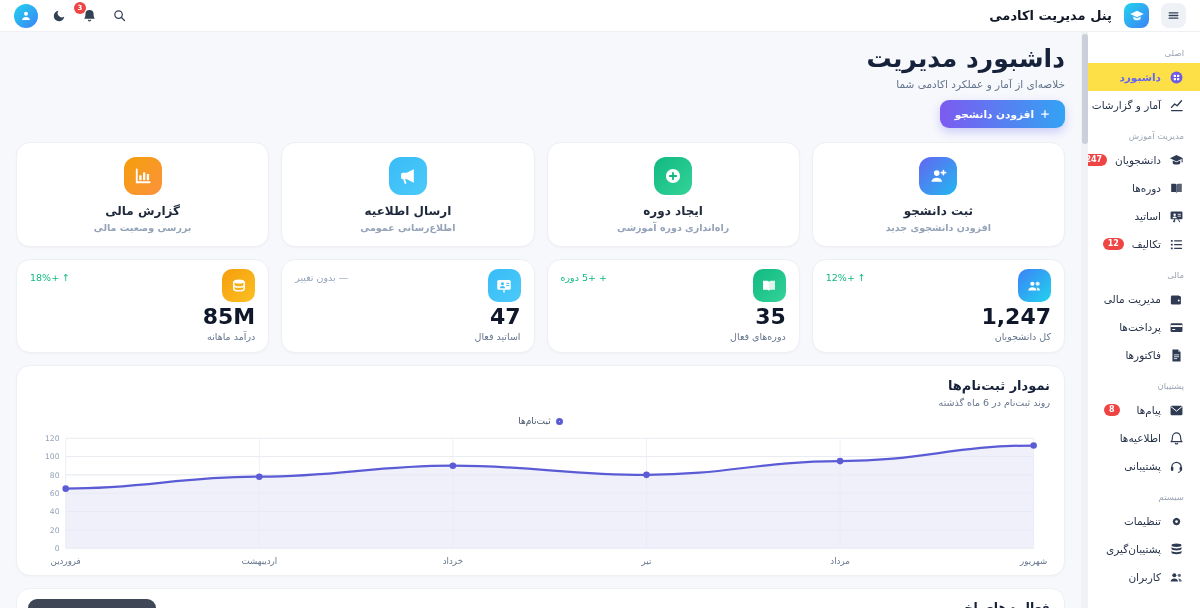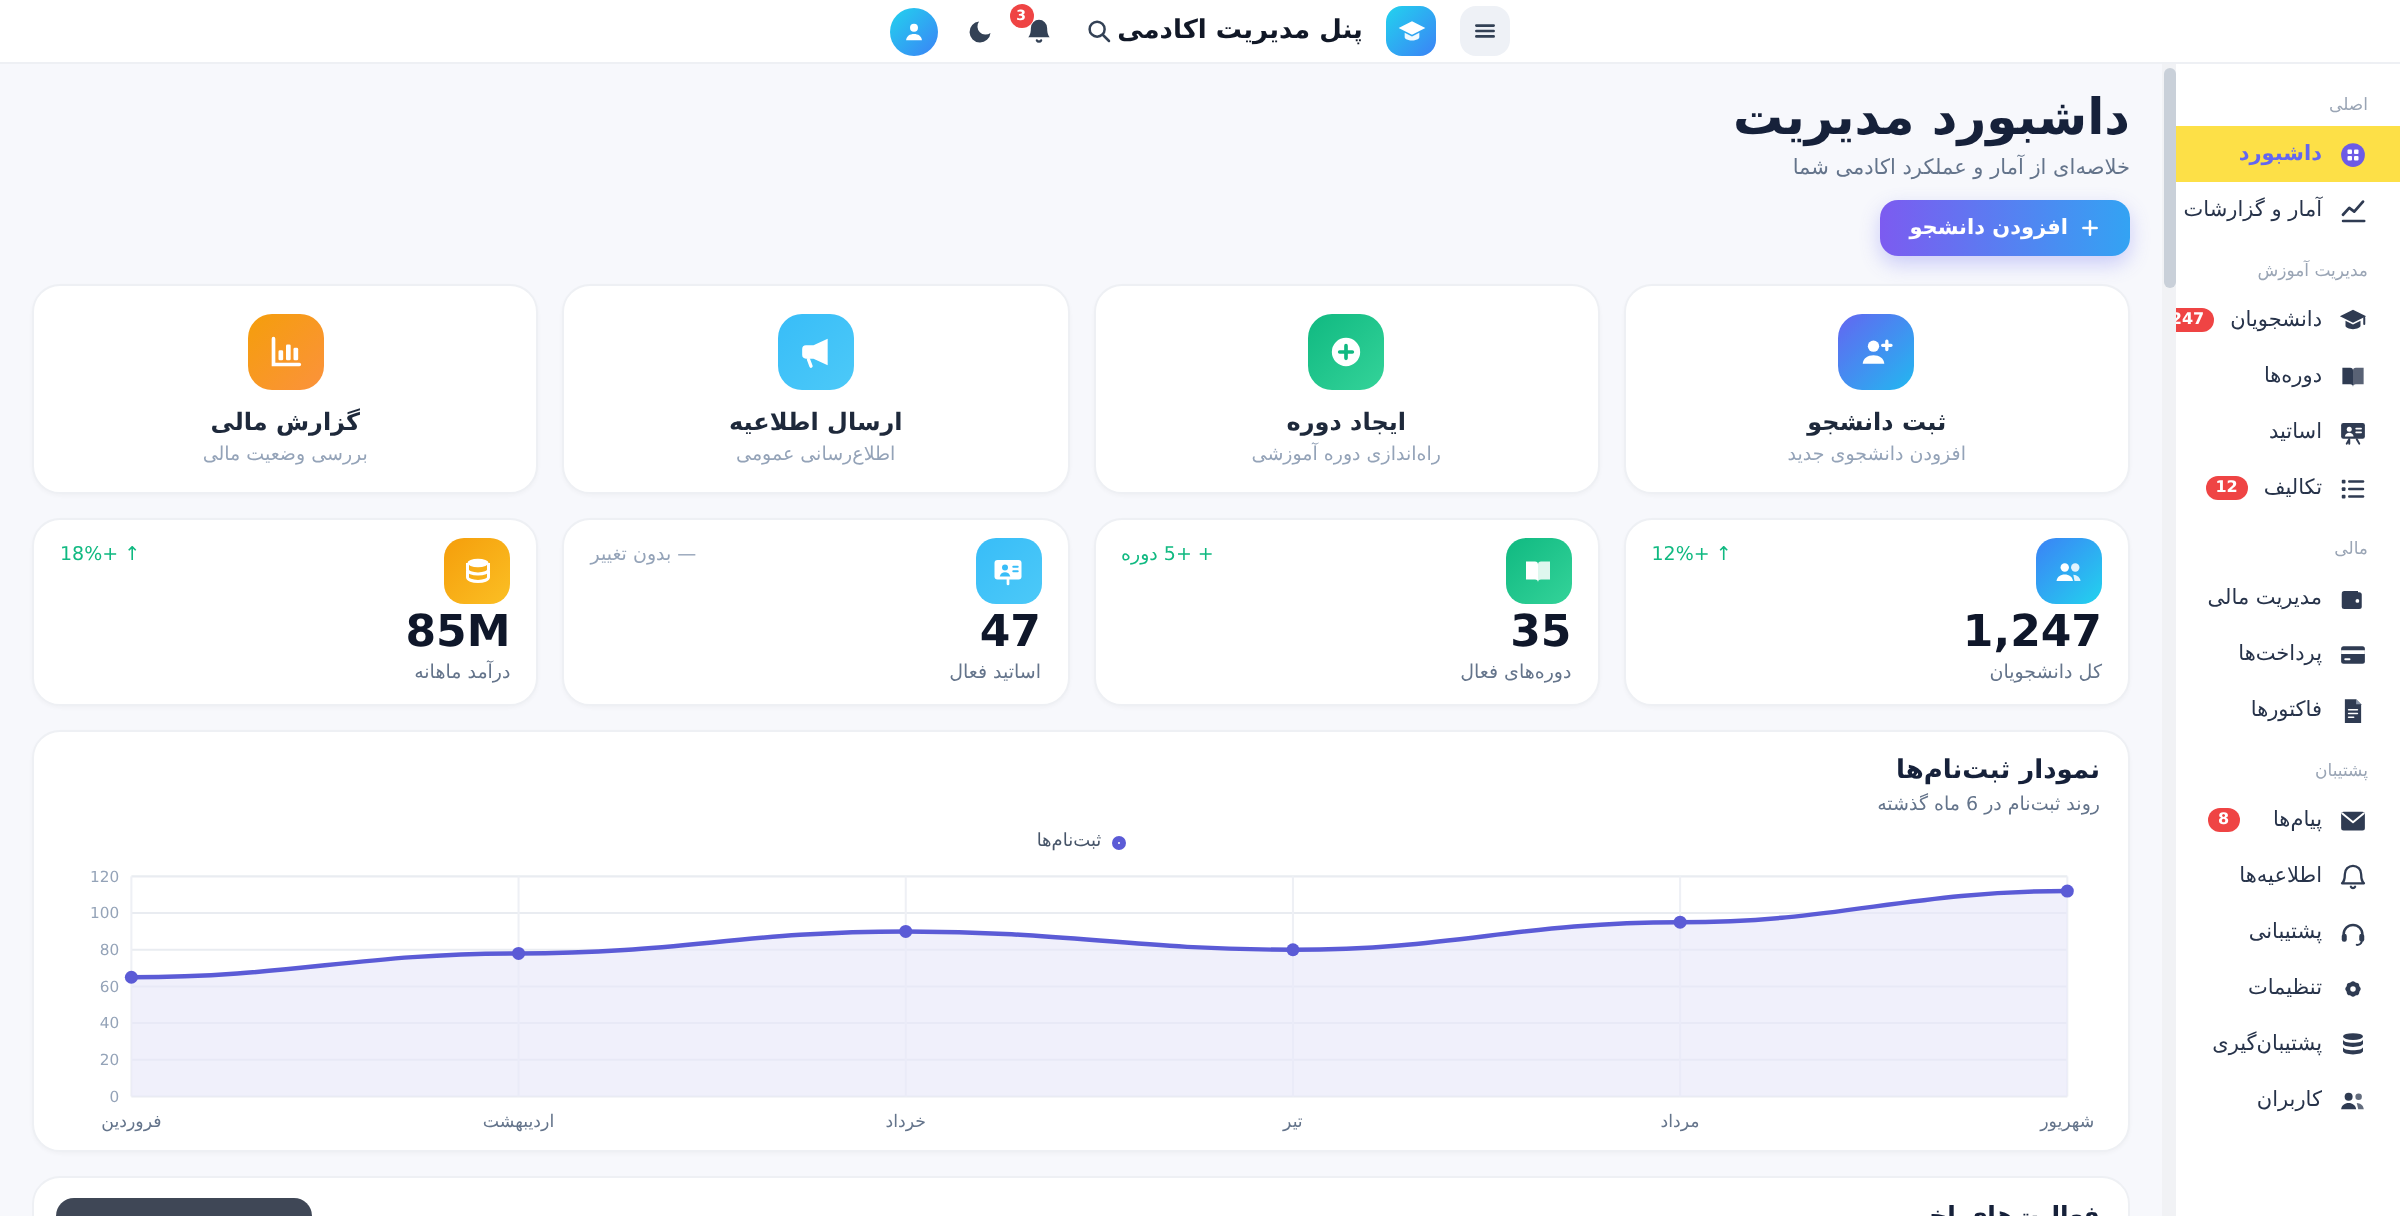--- a/index.html
+++ b/index.html
@@ -9,21 +9,21 @@
     background:#f7f8fc; color:#1e293b; position:relative;
   }
   :root{
     --accent:#6366f1; --badge-red:#ef4444; --green:#10b981;
     --orange:#f59e0b; --cyan:#38bdf8; --blue:#3b82f6;
     --chart-line:#5b5bd6; --chart-fill:#e8e8f9;
   }
   
   .header{
     height:32px; background:#fff; border-bottom:1px solid #eef0f4;
-    display:flex; align-items:center; justify-content:center; padding:0 14px;
+    display:flex; align-items:center; justify-content:space-between; padding:0 14px;
   }
   .hgroup{ display:flex; align-items:center; gap:12px; }
   .brand-title{ font-size:13px; font-weight:bold; color:#111827; }
   .logo{
     width:25px;height:25px;border-radius:8px;
     background:linear-gradient(135deg,#22d3ee,#3b82f6);
     display:flex;align-items:center;justify-content:center;
   }
   .menu-btn{
     width:25px;height:25px;border-radius:8px;background:#eef1f6;border:none;cursor:pointer;
@@ -74,21 +74,21 @@
   .qa-card{
     background:#fff; border:1px solid #eef0f4; border-radius:14px; padding:14px 10px 13px;
     text-align:center; cursor:pointer; box-shadow:0 1px 2px rgba(15,23,42,.03);
   }
   .qa-tile{ width:38px;height:38px;border-radius:12px;margin:0 auto;display:flex;align-items:center;justify-content:center; }
   .qa-tile.t0{ background:linear-gradient(135deg,#6366f1,#22b8f0); }
   .qa-tile.t1{ background:linear-gradient(135deg,#10b981,#34d399); }
   .qa-tile.t2{ background:linear-gradient(135deg,#38bdf8,#4cc9f8); }
   .qa-tile.t3{ background:linear-gradient(135deg,#f59e0b,#fb923c); }
   .qa-title{ font-size:12px; font-weight:bold; color:#1e293b; margin-top:9px; }
-  .qa-sub{ font-size:9.5px; color:#94a3b8; margin-top:4px; }
+  .qa-sub{ font-size:9.5px; color:#94a3b8; margin-top:4px;font-weight:bold; }
   
   .st-grid{ display:grid; grid-template-columns:repeat(4,1fr); gap:12px; margin-top:12px; }
   .st-card{
     background:#fff; border:1px solid #eef0f4; border-radius:14px; padding:9px 13px 10px;
     box-shadow:0 1px 2px rgba(15,23,42,.03);
   }
   .st-top{ display:flex; align-items:flex-start; }
   .st-tile{ width:33px;height:33px;border-radius:10px;display:flex;align-items:center;justify-content:center; }
   .st-tile.s0{ background:linear-gradient(135deg,#3b82f6,#22d3ee); }
   .st-tile.s1{ background:linear-gradient(135deg,#10b981,#34d399); }
@@ -318,20 +318,21 @@
           <svg width="15" height="15" viewBox="0 0 24 24">
             <path d="M4.5 13a7.5 7.5 0 0 1 15 0" fill="none" stroke="#2f3b52" stroke-width="2"></path>
             <rect x="3" y="12.5" width="4" height="6.5" rx="1.8" fill="#2f3b52"></rect>
             <rect x="17" y="12.5" width="4" height="6.5" rx="1.8" fill="#2f3b52"></rect>
             <path d="M19 19a4 4 0 0 1-4 2.5" fill="none" stroke="#2f3b52" stroke-width="1.6" stroke-linecap="round"></path>
           </svg>
         </span>
       <span>پشتیبانی</span>
     </div>
 
+    <div class="sec-label">سیستم</div>
     <div class="side-item">
       <span class="sicon">
           <svg width="15" height="15" viewBox="0 0 24 24">
             <g fill="#2f3b52">
               <rect x="7" y="7" width="10" height="10" rx="2.5"></rect>
               <rect x="7" y="7" width="10" height="10" rx="2.5" transform="rotate(45 12 12)"></rect>
               <circle cx="12" cy="12" r="5"></circle>
             </g>
             <circle cx="12" cy="12" r="2.2" fill="#fff"></circle>
           </svg>

